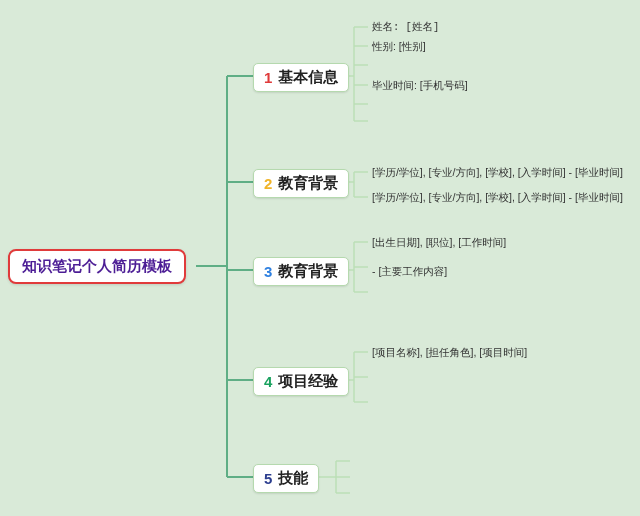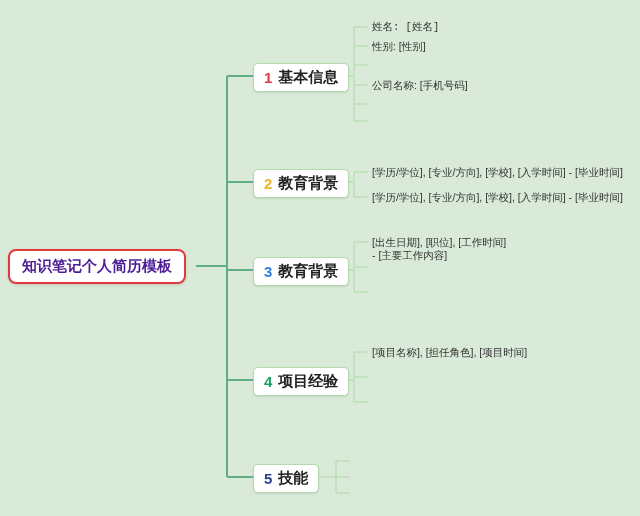--- a/index.html
+++ b/index.html
@@ -65,37 +65,37 @@
   <div class="root-node" style="left: 8px; top: 249px; border-color: rgb(224, 59, 59);">
     <span style="color: #4c1d95; font-family: Liberation Serif, serif;">知识笔记个人简历模板</span>
   </div>
 
   <div class="node" style="left:253px;top:63px;">
     <span class="num" style="color: rgb(224, 59, 59);">1</span>
     <span class="lbl">基本信息</span>
   </div>
   <div class="leaf" style="left:372px;top:19px;font-family:Liberation Mono, monospace;">姓名: [姓名]</div>
   <div class="leaf" style="left:372px;top:38px;">性别: [性别]</div>
-  <div class="leaf" style="left:372px;top:77px;">公司名称: [手机号码]</div>
+  <div class="leaf" style="left:372px;top:77px;">毕业时间: [手机号码]</div>
   <div class="leaf" style="left:372px;top:96px;"></div>
   <div class="leaf" style="left:372px;top:113px;"></div>
 
   <div class="node" style="left:253px;top:169px;">
     <span class="num" style="color: rgb(240, 180, 41);">2</span>
     <span class="lbl">教育背景</span>
   </div>
   <div class="leaf" style="left:372px;top:164px;">[学历/学位], [专业/方向], [学校], [入学时间] - [毕业时间]</div>
   <div class="leaf" style="left:372px;top:189px;">[学历/学位], [专业/方向], [学校], [入学时间] - [毕业时间]</div>
 
   <div class="node" style="left:253px;top:257px;">
     <span class="num" style="color: rgb(47, 128, 224);">3</span>
     <span class="lbl">教育背景</span>
   </div>
   <div class="leaf" style="left:372px;top:234px;">[出生日期], [职位], [工作时间]</div>
-  <div class="leaf" style="left:372px;top:247px;">- [主要工作内容]</div>
+  <div class="leaf" style="left:372px;top:263px;">- [主要工作内容]</div>
   <div class="leaf" style="left:372px;top:284px;"></div>
 
   <div class="node" style="left:253px;top:367px;">
     <span class="num" style="color: rgb(25, 161, 95);">4</span>
     <span class="lbl">项目经验</span>
   </div>
   <div class="leaf" style="left:372px;top:344px;">[项目名称], [担任角色], [项目时间]</div>
   <div class="leaf" style="left:372px;top:369px;"></div>
   <div class="leaf" style="left:372px;top:394px;"></div>
 

